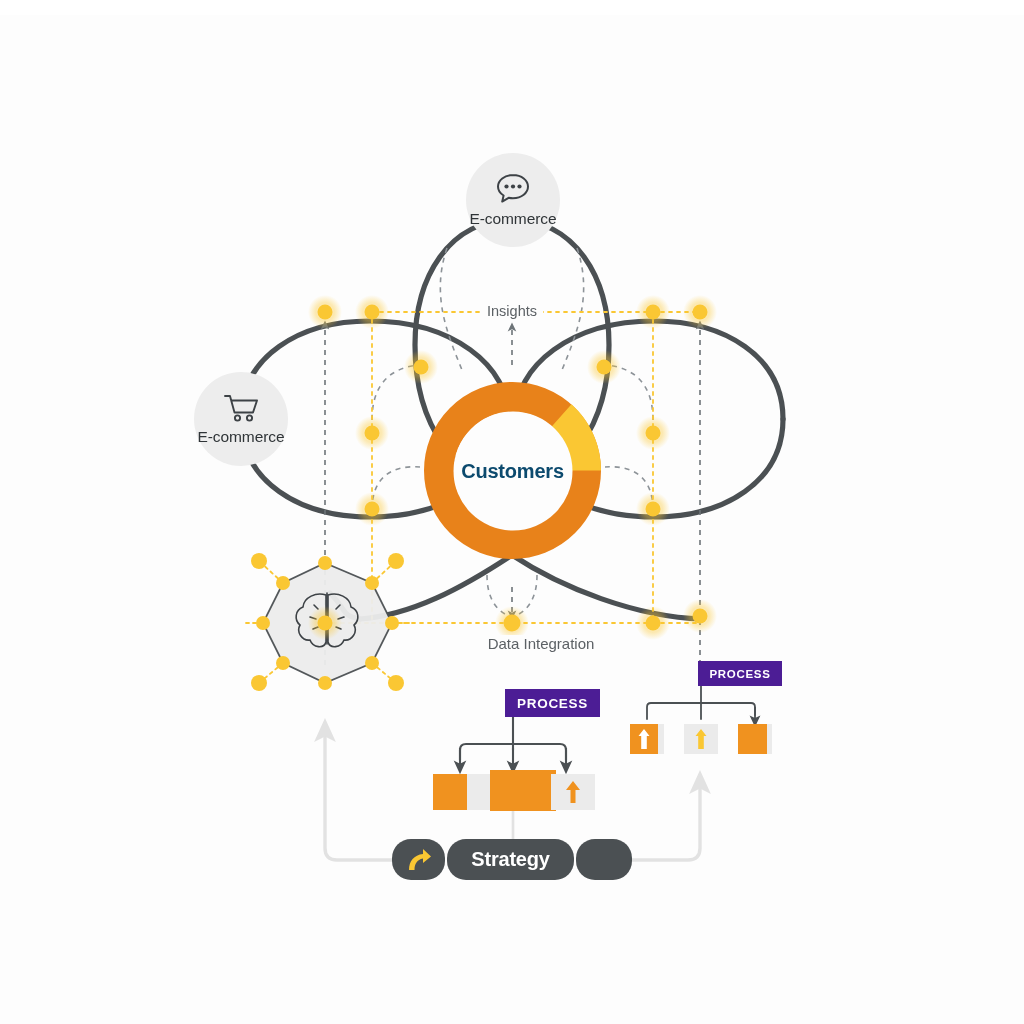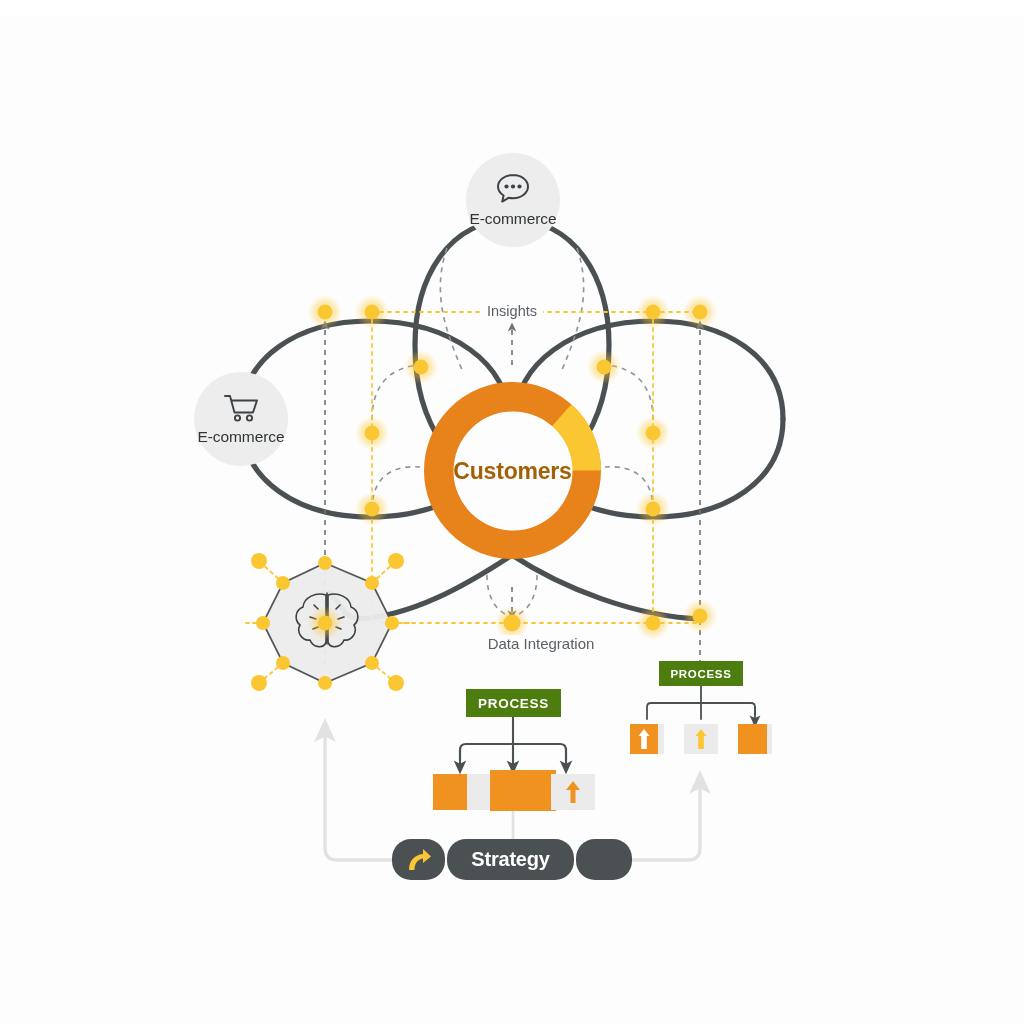--- a/index.html
+++ b/index.html
@@ -46,45 +46,46 @@
     border-radius:50%;
   }
   #donut .hole{
     position:absolute;left:50%;top:50%;
     transform:translate(-50%,-50%);
     width:119px;height:119px;border-radius:50%;
     background:#fdfdfd;
     display:flex;align-items:center;justify-content:center;
   }
   #donut .hole span{
-    font-size:23px;font-weight:bold;color:#a16207;
+    font-size:20px;font-weight:bold;color:#0c4a6e;
     letter-spacing:-0.2px;
   }
 
   
   .flabel{
     position:absolute;
     font-size:14.5px;
     color:#5c6165;
     white-space:nowrap;
     transform:translateX(-50%);
     background:#fdfdfd;
     padding:0 6px;
   }
   #lbl-insights{left:512px;top:288px;text-align:right;}
   #lbl-dataint{left:512px;top:620px;font-size:15px;margin-left:29px;}
 
   
   .proc-head{
     position:absolute;
-    background:#4d7c0f;
+    background:#4c1d95;
     color:#ffffff;
     display:flex;align-items:center;justify-content:center;
     letter-spacing:0.7px;
     font-weight:bold;
+    margin-left:39px;
   }
   #proc-mid-head{left:466px;top:674px;width:95px;height:28px;font-size:13.5px;}
   #proc-right-head{left:659px;top:646px;width:84px;height:25px;font-size:11.5px;}
 
   .cell{position:absolute;}
   .cell .back{position:absolute;left:0;top:0;width:100%;height:100%;background:#ebebeb;}
   .cell .fill{position:absolute;background:#f0921f;}
 
   
   #m-cell1{left:433px;top:759px;width:62px;height:36px;}

